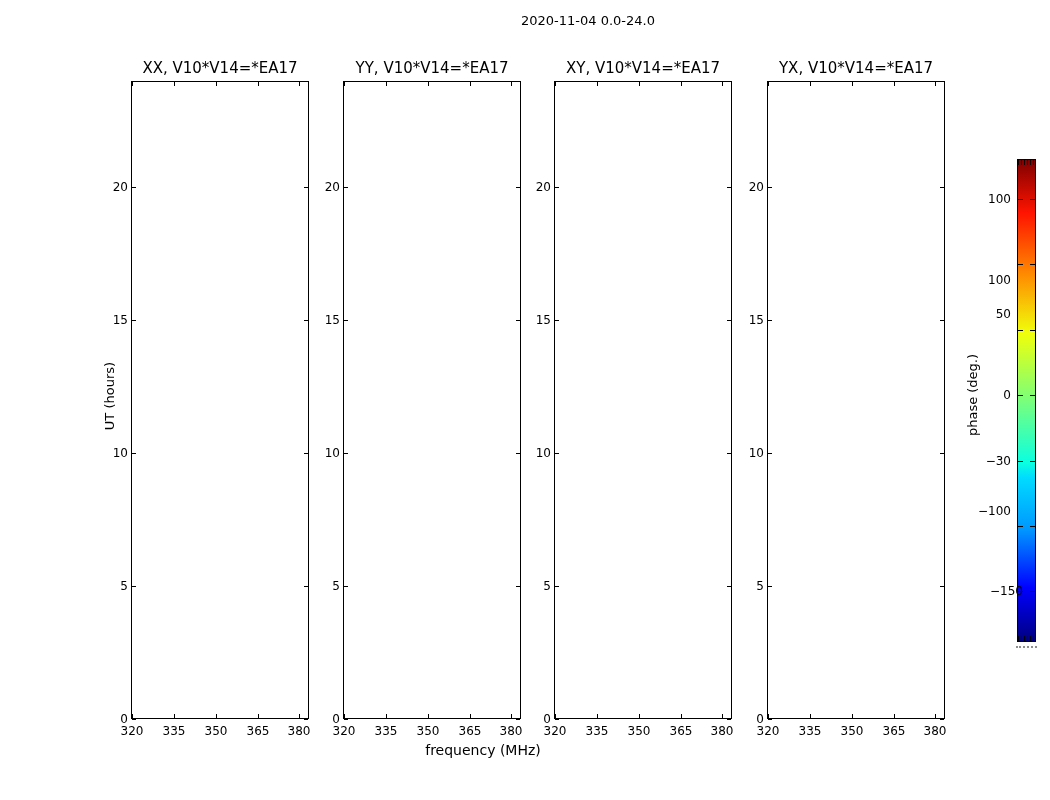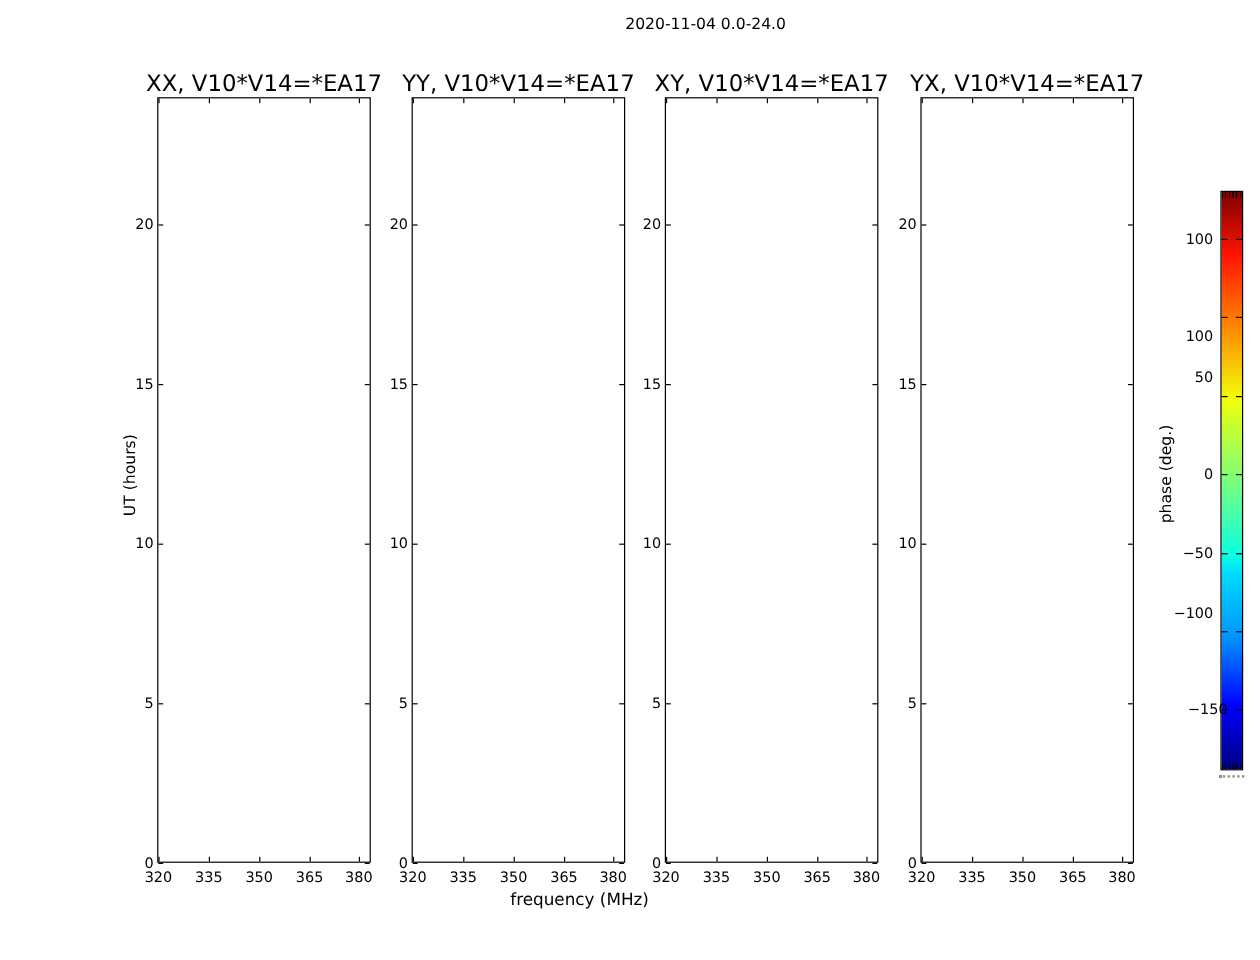--- a/index.html
+++ b/index.html
@@ -24,21 +24,21 @@
   .panel{
     position:absolute;top:81px;width:178px;height:638px;
     border:1px solid #000;box-sizing:border-box;background:#fff;
   }
   .panel.p0{left:131px}
   .panel.p1{left:343px}
   .panel.p2{left:554px}
   .panel.p3{left:767px}
   .ptitle{
     position:absolute;top:-23px;left:50%;transform:translateX(-50%);
-    font-size:19px;white-space:nowrap;
+    font-size:15px;white-space:nowrap;
   }
   .tick{position:absolute;background:#000;}
   .xlab{
     position:absolute;top:642px;transform:translateX(-50%);
     font-size:12px;white-space:nowrap;
   }
   .ylab{
     position:absolute;left:-4px;transform:translate(-100%,-50%);
     font-size:12px;white-space:nowrap;
   }
@@ -226,21 +226,21 @@
       <div class="tick" style="top: 104px; right: 0px; width: 5px; height: 1px;"></div>
       <div class="clab" style="top: 120px;">100</div>
       <div class="tick" style="top: 170px; left: 0px; width: 5px; height: 1px;"></div>
       <div class="tick" style="top: 170px; right: 0px; width: 5px; height: 1px;"></div>
       <div class="clab" style="top: 154px;">50</div>
       <div class="tick" style="top: 235px; left: 0px; width: 5px; height: 1px;"></div>
       <div class="tick" style="top: 235px; right: 0px; width: 5px; height: 1px;"></div>
       <div class="clab" style="top: 235px;">0</div>
       <div class="tick" style="top: 301px; left: 0px; width: 5px; height: 1px;"></div>
       <div class="tick" style="top: 301px; right: 0px; width: 5px; height: 1px;"></div>
-      <div class="clab" style="top: 301px;">−50</div>
+      <div class="clab" style="top: 301px;">−30</div>
       <div class="tick" style="top: 366px; left: 0px; width: 5px; height: 1px;"></div>
       <div class="tick" style="top: 366px; right: 0px; width: 5px; height: 1px;"></div>
       <div class="clab" style="top: 351px;">−100</div>
       <div class="tick" style="top: 431px; left: 0px; width: 5px; height: 1px;"></div>
       <div class="tick" style="top: 431px; right: 0px; width: 5px; height: 1px;"></div>
       <div class="clab" style="top: 431px; margin-left: 12px;">−150</div>
     </div>
   <div class="cbar-dots"></div>
   <div class="cbar-label">phase (deg.)</div>
 

